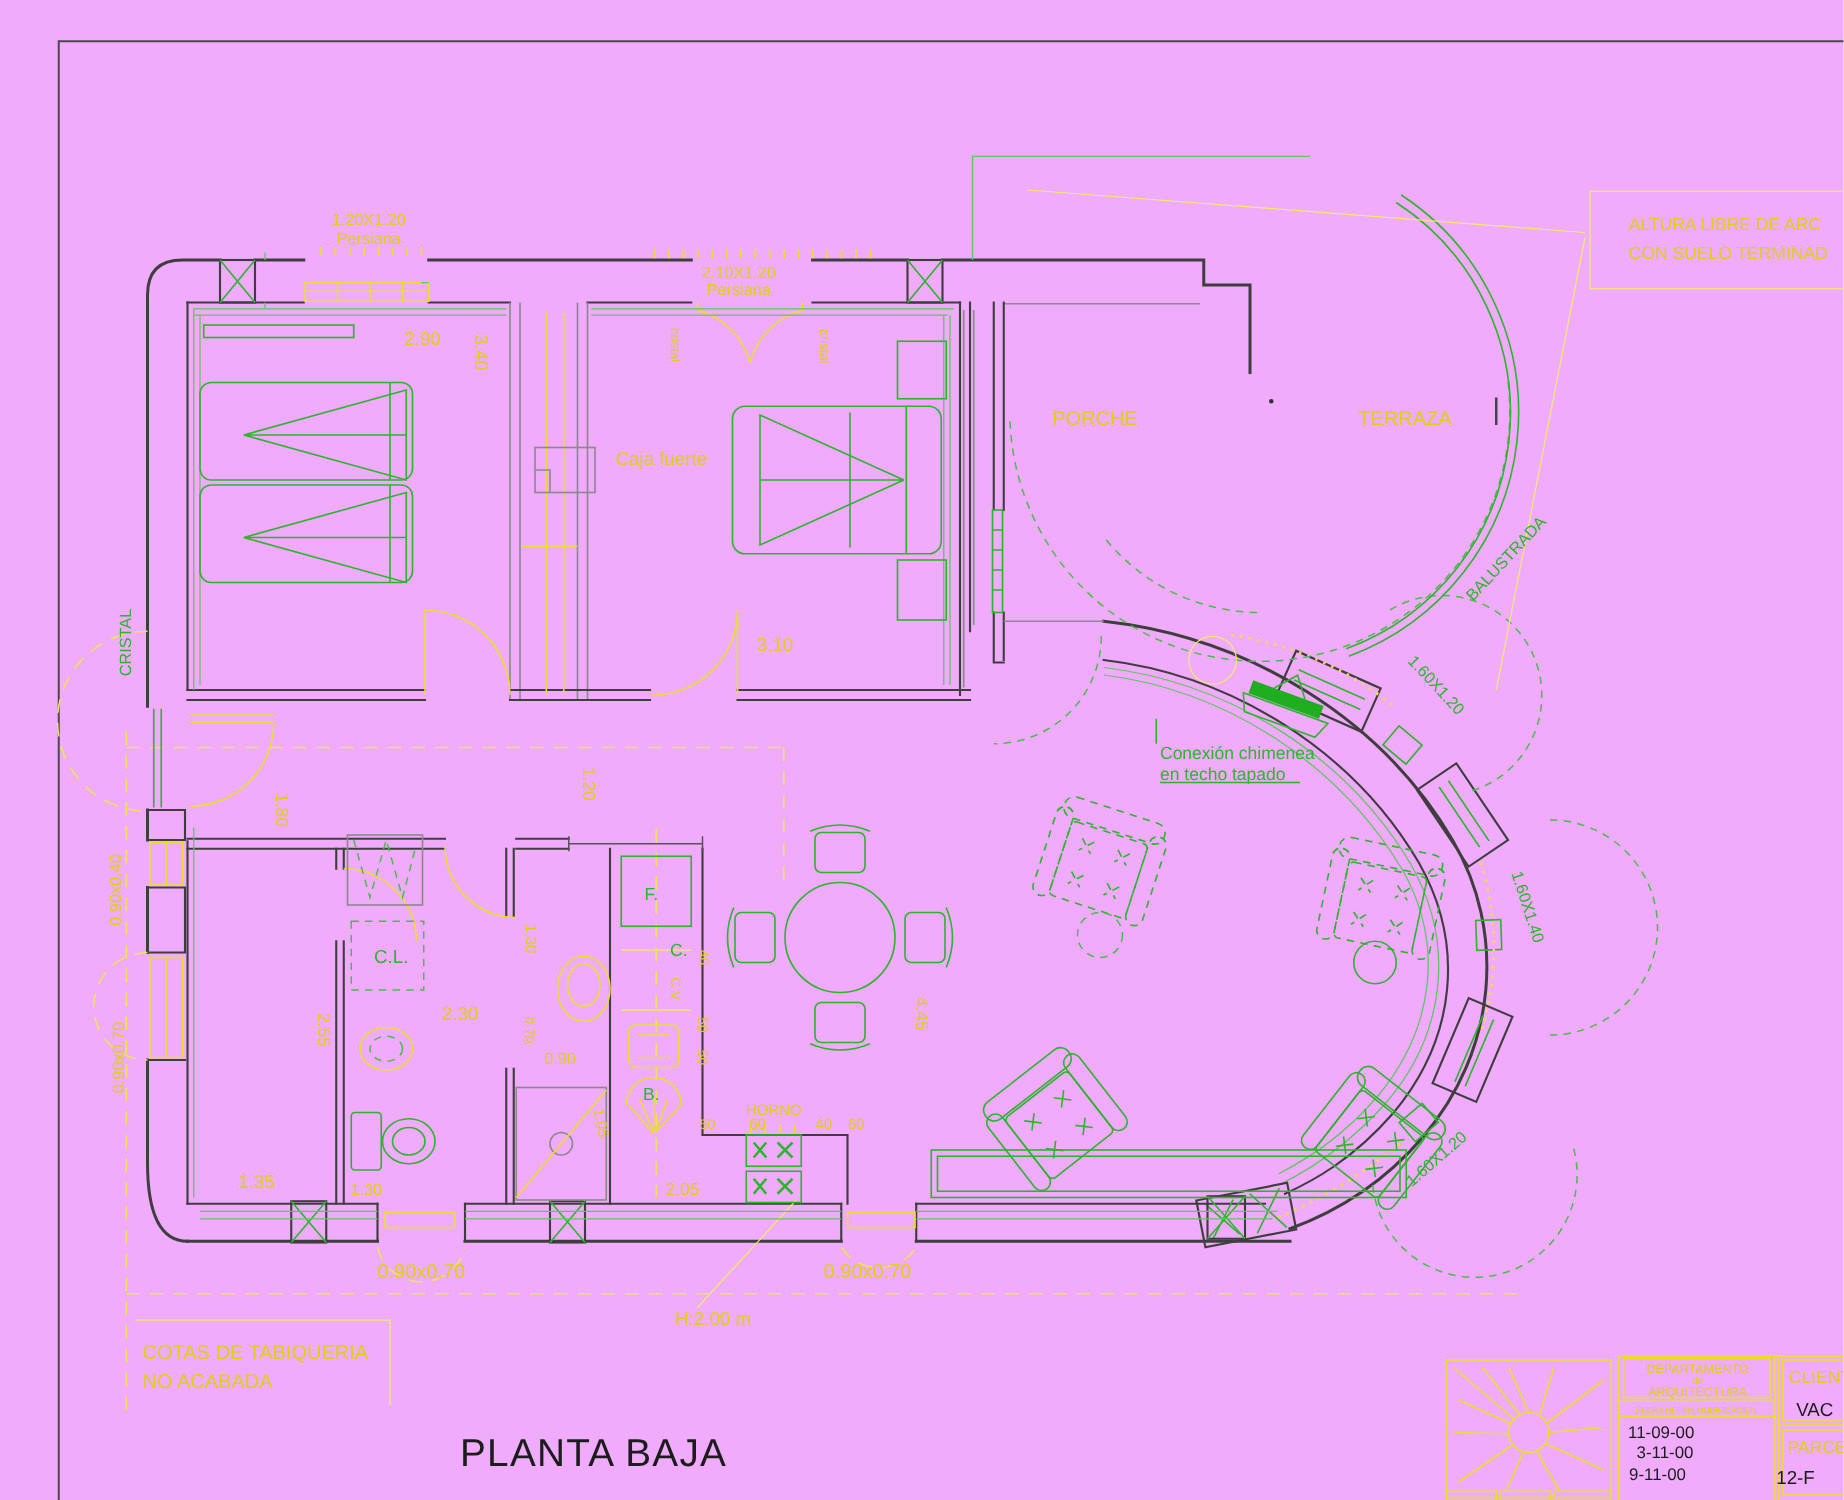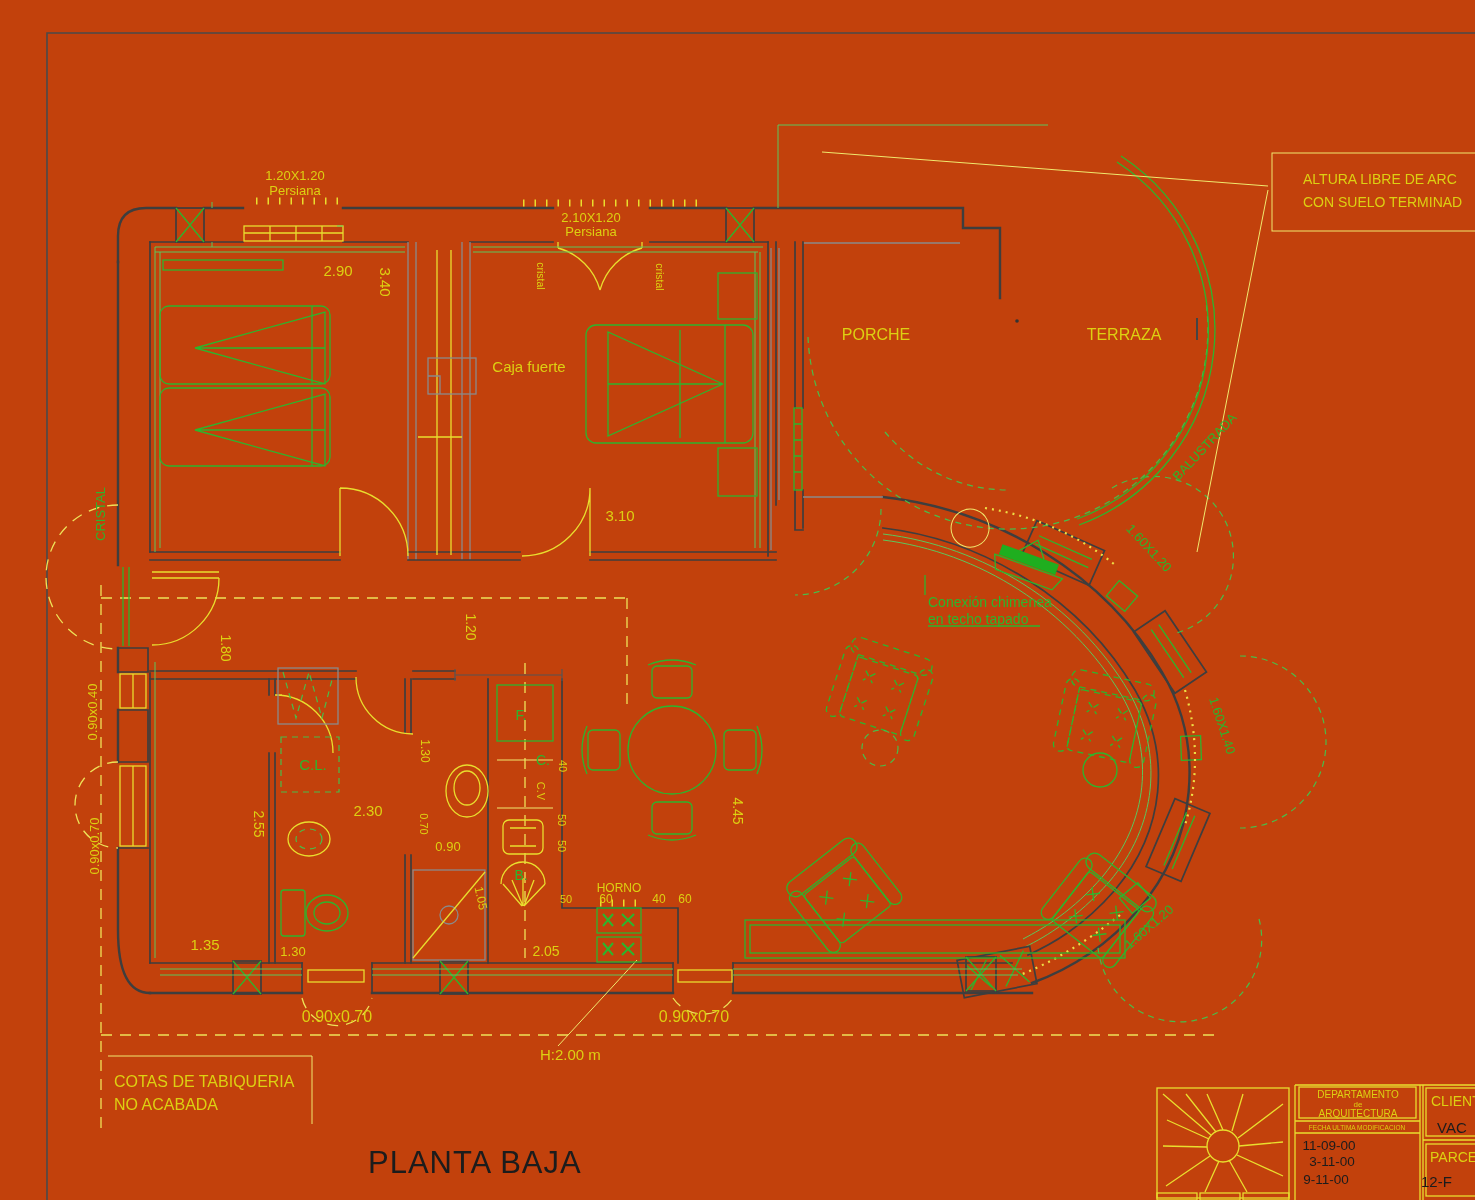--- a/index.html
+++ b/index.html
@@ -1,16 +1,16 @@
 <!DOCTYPE html>
 <html><head>
 <meta charset="utf-8">
 <style>
   html,body{margin:0;padding:0;background:#fff;}
-  .stage{position:relative;width:1475px;height:1200px;background:#c2410c;overflow:hidden;
+  .stage{position:relative;width:1475px;height:1200px;background:#f0abfc;overflow:hidden;
          font-family:"Liberation Sans", sans-serif;}
   svg text{font-family:"Liberation Sans", sans-serif;text-anchor:middle;}
   svg text.start{text-anchor:start;}
   .ty{fill:#ddd012;}
   .tg{fill:#2db52d;}
   .tk{fill:#1c1c1c;}
   .w{stroke:#3e3e3e;stroke-width:2.4;fill:none;stroke-linecap:square;}
   .wi{stroke:#3e3e3e;stroke-width:1.7;fill:none;stroke-linecap:square;}
   .gray{stroke:#8a8a8a;stroke-width:1.3;fill:none;}
   .g{stroke:#2db52d;stroke-width:1.3;fill:none;}

